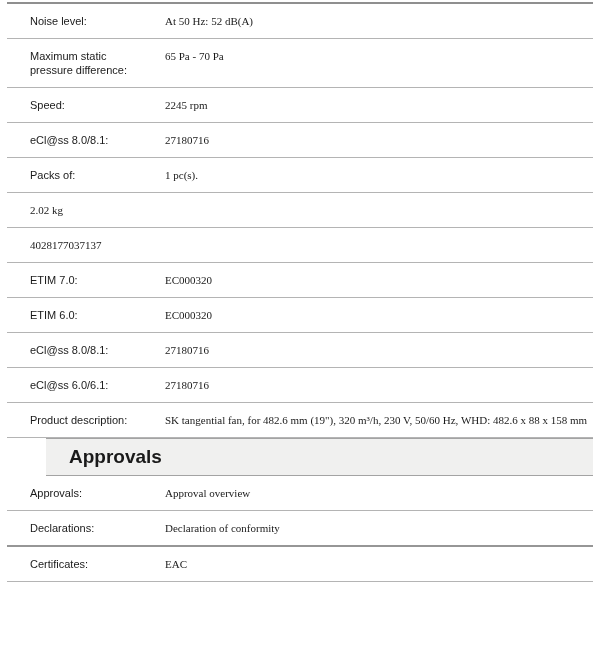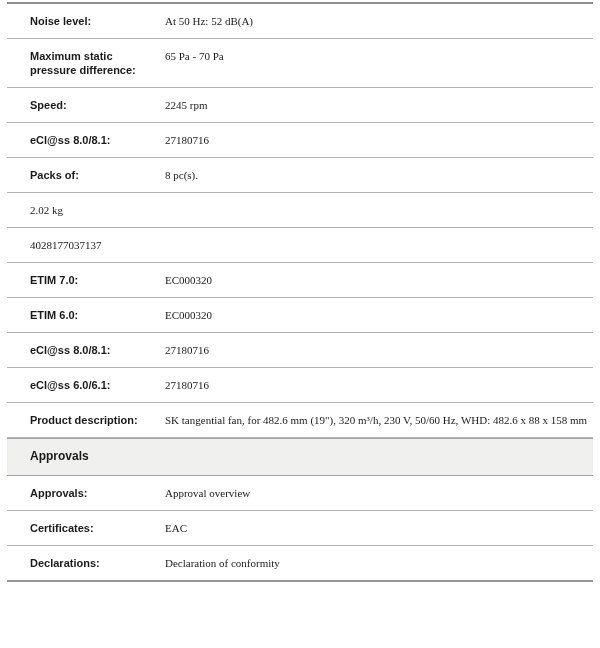--- a/index.html
+++ b/index.html
@@ -21,39 +21,40 @@
     align-items: flex-start;
     padding: 10px 0 10px 23px;
     border-bottom: 1px solid #b4b4b4;
   }
   .row-label {
     width: 112px;
     flex: 0 0 112px;
     margin-right: 23px;
     font-size: 11px;
     line-height: 14px;
-    font-weight: bold;
+    font-weight: normal;
     color: #1a1a1a;
   }
   .row-value {
     flex: 1 1 auto;
     font-size: 11px;
     line-height: 14px;
     color: #1a1a1a;
     font-family: Liberation Serif, serif;
   }
   .section-header {
     background: #f0f0ef;
     border-top: 1px solid #a3a3a3;
     border-bottom: 1px solid #a3a3a3;
     padding: 9px 0 10px 23px;
-    font-size: 12px;
+    font-size: 19px;
     line-height: 17px;
     font-weight: bold;
     color: #1a1a1a;
+    margin-left: 39px;
   }
   .row-last {
     border-bottom: 2px solid #969696;
   }
 </style>
 </head>
 <body>
 
 <div class="sheet">
 
@@ -69,21 +70,21 @@
     <div class="row">
       <div class="row-label">Speed:</div>
       <div class="row-value">2245 rpm</div>
     </div>
     <div class="row">
       <div class="row-label">eCl@ss 8.0/8.1:</div>
       <div class="row-value">27180716</div>
     </div>
     <div class="row">
       <div class="row-label">Packs of:</div>
-      <div class="row-value">8 pc(s).</div>
+      <div class="row-value">1 pc(s).</div>
     </div>
     <div class="row">
       <div class="row-value">2.02 kg</div>
     </div>
     <div class="row">
       <div class="row-value">4028177037137</div>
     </div>
     <div class="row">
       <div class="row-label">ETIM 7.0:</div>
       <div class="row-value">EC000320</div>
@@ -106,23 +107,23 @@
     </div>
   </div>
 
   <div class="section-header">Approvals</div>
 
   <div class="spec-table-approvals">
     <div class="row">
       <div class="row-label">Approvals:</div>
       <div class="row-value">Approval overview</div>
     </div>
+    <div class="row row-last">
+      <div class="row-label">Declarations:</div>
+      <div class="row-value">Declaration of conformity</div>
+    </div>
     <div class="row">
       <div class="row-label">Certificates:</div>
       <div class="row-value">EAC</div>
-    </div>
-    <div class="row row-last">
-      <div class="row-label">Declarations:</div>
-      <div class="row-value">Declaration of conformity</div>
     </div>
   </div>
 
 </div>
 
 </body></html>

